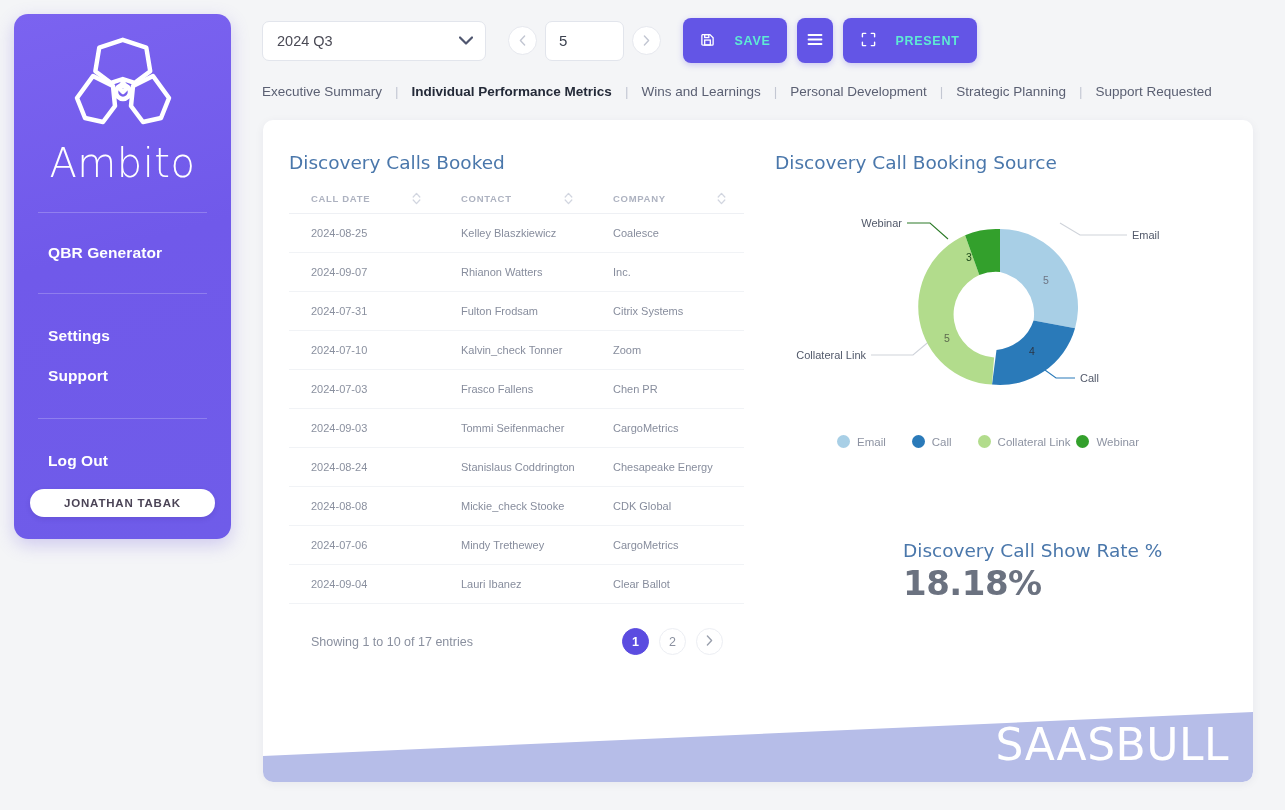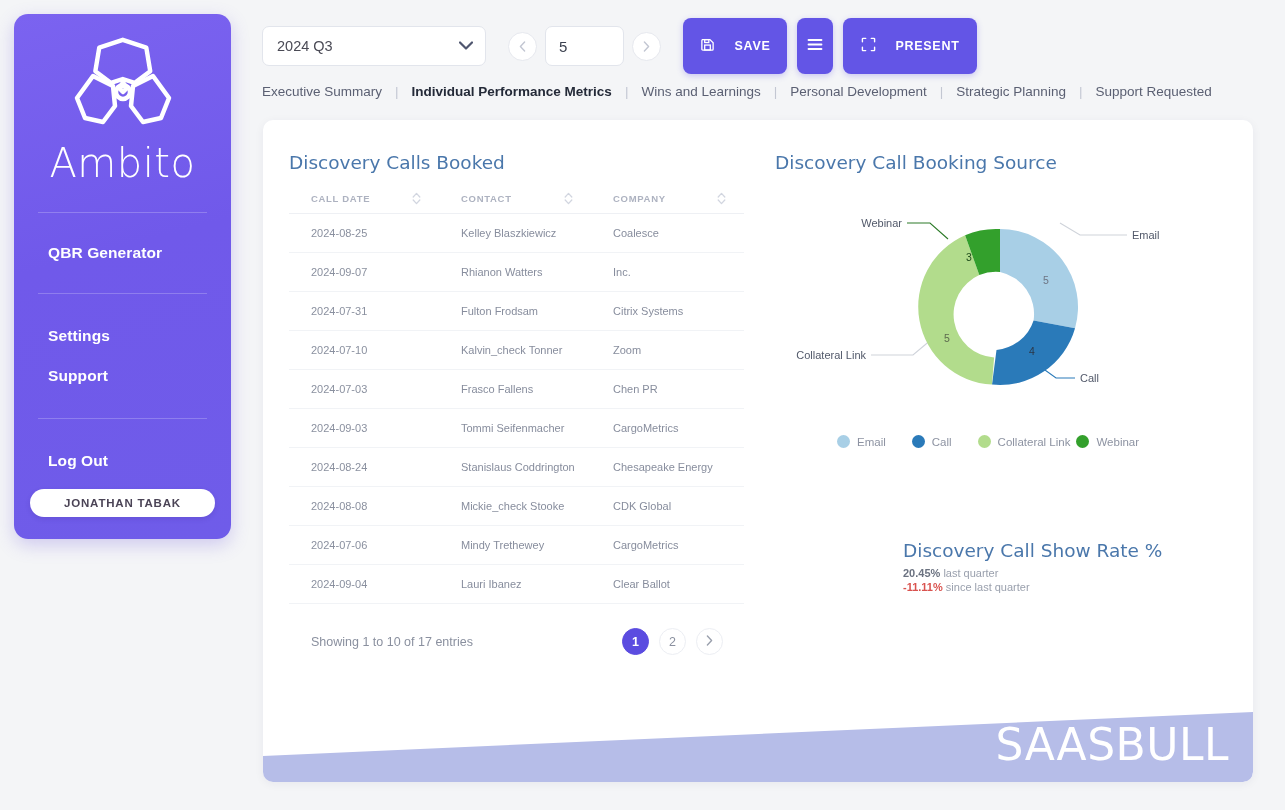--- a/index.html
+++ b/index.html
@@ -79,22 +79,22 @@
     display: flex; align-items: center; justify-content: center;
     color: #b9bdc9; font-size: 12px; cursor: pointer;
   }
   .page-input {
     width: 79px; height: 40px;
     border: 1px solid #e2e5ec; border-radius: 7px; background: #fff;
     display: flex; align-items: center; padding-left: 13px;
     font-size: 15px; color: #3c4250; cursor: text;
   }
   .btn {
-    height: 56px; border-radius: 8px; border: none;
-    background: #6355e6; color: #ffffff;
+    height: 45px; border-radius: 8px; border: none;
+    background: #6355e6; color: #5eead4;
     display: flex; align-items: center; justify-content: center; gap: 20px;
     font-size: 12.5px; font-weight: 700; letter-spacing: .7px;
     cursor: pointer; padding: 0 18px;
     box-shadow: 0 2px 6px rgba(99,85,230,.3);
   }
   .btn.icon-only { width: 36px; padding: 0; }
   .btn-save { margin-left: 12px; width: 104px; }
   .btn-present { width: 134px; }
 
   
@@ -459,30 +459,21 @@
           <span>Collateral Link</span>
         </span>
         <span class="legend-item" style="margin-right:0">
           <span class="legend-dot" style="background:#33a02c"></span>
           <span>Webinar</span>
         </span>
       </div>
 
       <div class="kpi">
         <div class="kpi-title">Discovery Call Show Rate %</div>
-        <div class="kpi-sub">
-          <div>
-            <b>20.45%</b>
-            <span>last quarter</span>
-          </div>
-          <div>
-            <span class="neg">-11.11%</span>
-            <span>since last quarter</span>
-          </div>
-        </div>
+        <div class="kpi-value">18.18%</div>
       </div>
     </section>
 
     <div class="footer-band">
       <svg width="990" height="92" viewBox="0 0 990 92" preserveAspectRatio="none">
         <path d="M0 66 L990 22 L990 82 Q990 92 980 92 L0 92 Z" fill="#b6bde8"></path>
       </svg>
       <div class="footer-word">SAASBULL</div>
     </div>
 

